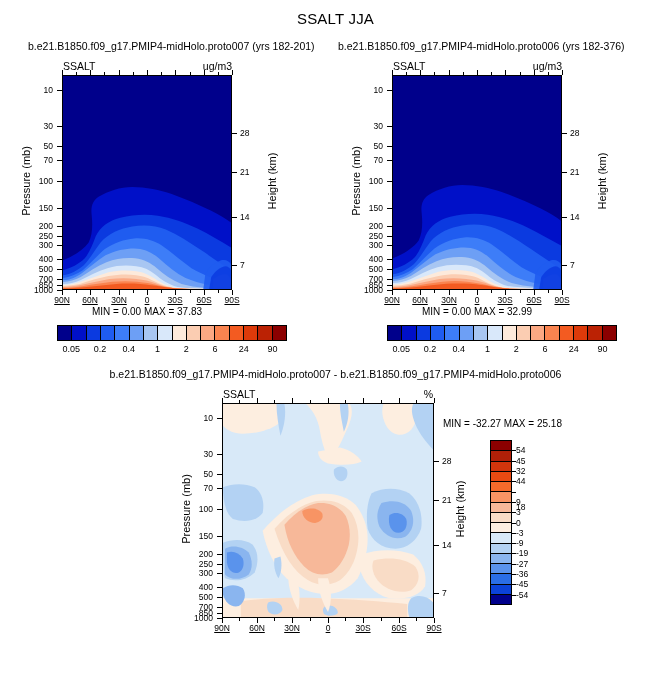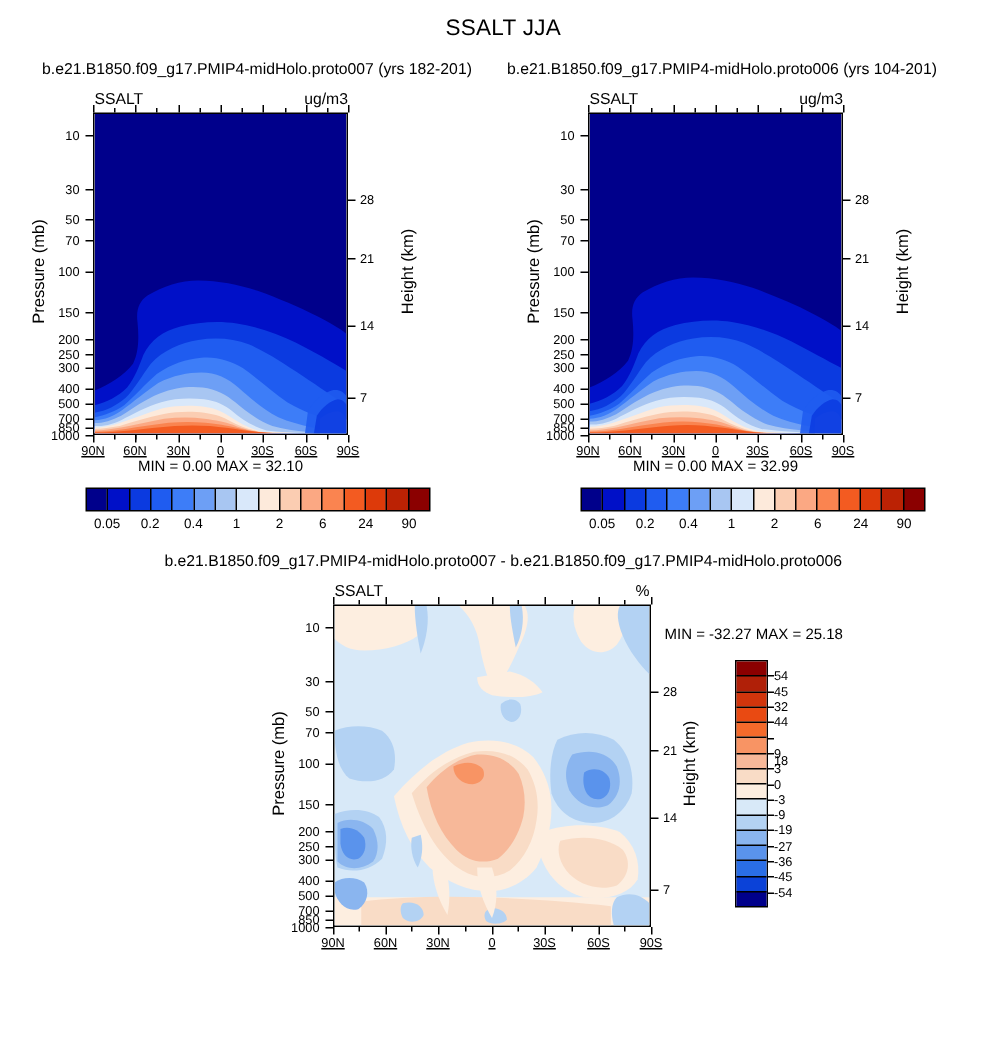--- a/index.html
+++ b/index.html
@@ -120,21 +120,21 @@
     background: #000;
   }
 </style>
 </head>
 <body>
 
 <div id="main-title" class="abs">SSALT JJA</div>
 
 <div class="abs panel-caption" style="left:8px; top:40px;padding-left:20px;">b.e21.B1850.f09_g17.PMIP4-midHolo.proto007 (yrs 182-201)</div>
 
-<div class="abs panel-caption" style="left:338px; top:40px;">b.e21.B1850.f09_g17.PMIP4-midHolo.proto006 (yrs 104-201)</div>
+<div class="abs panel-caption" style="left:338px; top:40px;">b.e21.B1850.f09_g17.PMIP4-midHolo.proto006 (yrs 182-376)</div>
 
 <div class="abs corner-label" style="left:63px; top:60px;">SSALT</div>
 <div class="abs corner-label" style="left:232px; top:60px; text-align:right; transform:translateX(-100%);">ug/m3</div>
 
 <div class="abs plot-frame" id="frame-left" style="left:62px; top:75px; width:170px; height:215px;">
   <svg class="plot-canvas" viewBox="0 0 170 215" preserveAspectRatio="none">
     <rect x="0" y="0" width="170" height="215" fill="#00008b"></rect>
 
     <path d="M0,215 L0,186 C10,182 20,176 26,168 C30,160 30,150 29,140 C28,132 30,126 36,122
              C46,116 58,112 70,112 C84,112 98,115 110,119 C124,124 138,130 150,136
@@ -257,21 +257,21 @@
   <div class="abs tick-mark tick-top-minor" style="left:133px; top:72px;"></div>
   <div class="abs tick-mark tick-top" style="left:147px; top:70px;"></div>
   <div class="abs tick-mark tick-top-minor" style="left:161px; top:72px;"></div>
   <div class="abs tick-mark tick-top" style="left:175px; top:70px;"></div>
   <div class="abs tick-mark tick-top-minor" style="left:190px; top:72px;"></div>
   <div class="abs tick-mark tick-top" style="left:204px; top:70px;"></div>
   <div class="abs tick-mark tick-top-minor" style="left:218px; top:72px;"></div>
   <div class="abs tick-mark tick-top" style="left:232px; top:70px;"></div>
 </div>
 
-<div class="abs minmax" style="left:62px; top:306px; width:170px;">MIN =  0.00  MAX = 32.10</div>
+<div class="abs minmax" style="left:62px; top:306px; width:170px;">MIN =  0.00  MAX = 37.83</div>
 
 <div class="cbar-h" id="cbar-left" style="left:57px; top:325px; width:230px; height:16px;">
     <i style="background: rgb(0, 0, 139);"></i>
     <i style="background: rgb(0, 16, 200); border-left: 1px solid rgb(0, 0, 0);"></i>
     <i style="background: rgb(11, 58, 224); border-left: 1px solid rgb(0, 0, 0);"></i>
     <i style="background: rgb(31, 92, 240); border-left: 1px solid rgb(0, 0, 0);"></i>
     <i style="background: rgb(61, 125, 248); border-left: 1px solid rgb(0, 0, 0);"></i>
     <i style="background: rgb(109, 159, 245); border-left: 1px solid rgb(0, 0, 0);"></i>
     <i style="background: rgb(168, 198, 242); border-left: 1px solid rgb(0, 0, 0);"></i>
     <i style="background: rgb(217, 232, 250); border-left: 1px solid rgb(0, 0, 0);"></i>

